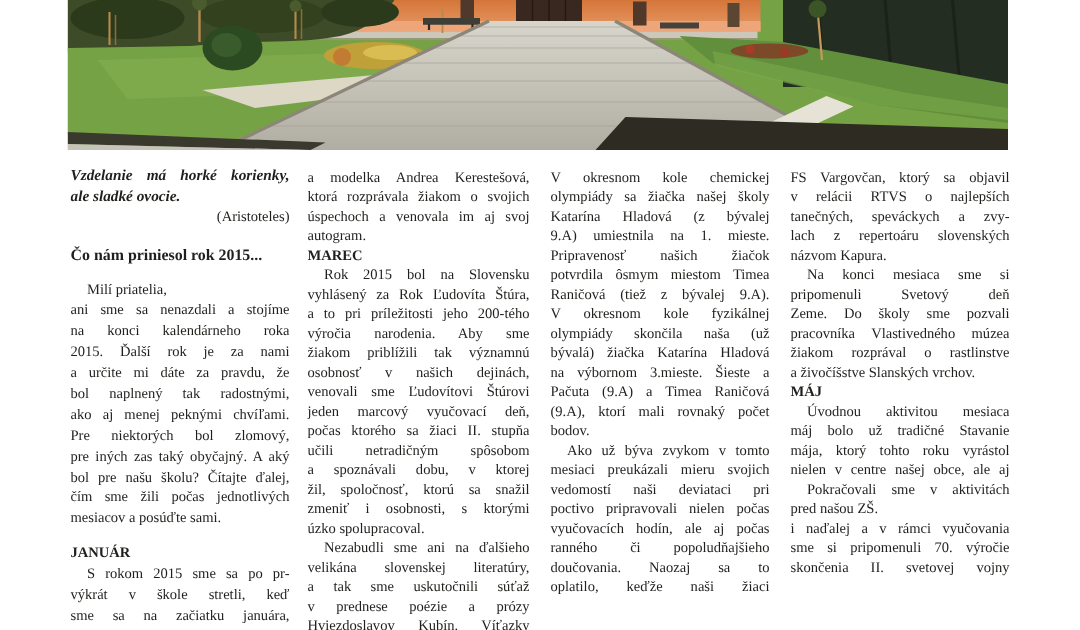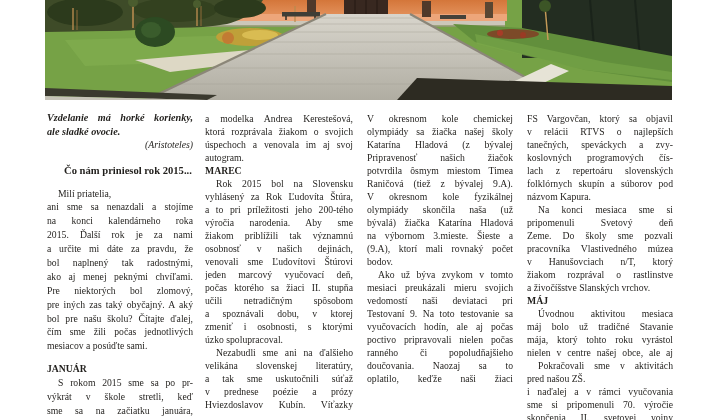--- a/index.html
+++ b/index.html
@@ -21,22 +21,22 @@
   }
   #c0 { left:47px;  top:111px; width:146px; --lh:13.9px; }
   #c1 { left:205px; width:148px; }
   #c2 { left:367px; width:146px; }
   #c3 { left:527px; width:146px; }
 
   .ln { line-height:var(--lh); height:var(--lh); overflow:hidden; text-align:left; }
   .j  { text-align:justify; text-align-last:justify; }
   .ind { text-indent:11px; }
   .q  { font-weight:bold; font-style:italic; font-size:10.2px; line-height:13.5px; height:13.5px; }
-  .attrib { text-align:right; line-height:13.5px; height:13.5px;font-style:italic; }
-  .title { font-weight:bold; font-size:10.6px; line-height:14px; height:14px;margin-left:17px; }
+  .attrib { text-align:right; line-height:13.5px; height:13.5px; }
+  .title { font-weight:bold; font-size:10.6px; line-height:14px; height:14px; }
   .head { font-weight:bold; }
   .gap { width:100%; }
 </style>
 </head>
 <body>
 
 <div class="photo">
   <svg viewBox="0 0 627 100" preserveAspectRatio="none">
     <defs>
       <linearGradient id="wallGrad" x1="0" y1="0" x2="0" y2="1">
@@ -169,64 +169,63 @@
     <div class="ln j">vyhlásený za Rok Ľudovíta Štúra,</div>
     <div class="ln j">a to pri príležitosti jeho 200-tého</div>
     <div class="ln j">výročia narodenia. Aby sme</div>
     <div class="ln j">žiakom priblížili tak významnú</div>
     <div class="ln j">osobnosť v našich dejinách,</div>
     <div class="ln j">venovali sme Ľudovítovi Štúrovi</div>
     <div class="ln j">jeden marcový vyučovací deň,</div>
     <div class="ln j">počas ktorého sa žiaci II. stupňa</div>
     <div class="ln j">učili netradičným spôsobom</div>
     <div class="ln j">a spoznávali dobu, v ktorej</div>
+    <div class="ln j">žil, spoločnosť, ktorú sa snažil</div>
     <div class="ln j">zmeniť i osobnosti, s ktorými</div>
     <div class="ln">úzko spolupracoval.</div>
     <div class="ln j ind">Nezabudli sme ani na ďalšieho</div>
     <div class="ln j">velikána slovenskej literatúry,</div>
     <div class="ln j">a tak sme uskutočnili súťaž</div>
     <div class="ln j">v prednese poézie a prózy</div>
     <div class="ln j">Hviezdoslavov Kubín. Víťazky</div>
   </div>
 <div class="col" id="c2">
     <div class="ln j">V okresnom kole chemickej</div>
     <div class="ln j">olympiády sa žiačka našej školy</div>
     <div class="ln j">Katarína Hladová (z bývalej</div>
+    <div class="ln j">9.A) umiestnila na 1. mieste.</div>
     <div class="ln j">Pripravenosť našich žiačok</div>
     <div class="ln j">potvrdila ôsmym miestom Timea</div>
     <div class="ln j">Raničová (tiež z bývalej 9.A).</div>
     <div class="ln j">V okresnom kole fyzikálnej</div>
     <div class="ln j">olympiády skončila naša (už</div>
     <div class="ln j">bývalá) žiačka Katarína Hladová</div>
     <div class="ln j">na výbornom 3.mieste. Šieste a</div>
+    <div class="ln j">Pačuta (9.A) a Timea Raničová</div>
     <div class="ln j">(9.A), ktorí mali rovnaký počet</div>
     <div class="ln">bodov.</div>
     <div class="ln j ind">Ako už býva zvykom v tomto</div>
     <div class="ln j">mesiaci preukázali mieru svojich</div>
     <div class="ln j">vedomostí naši deviataci pri</div>
-    <div class="ln j">Testovaní 9. Na toto testovanie sa</div>
+    <div class="ln j">poctivo pripravovali nielen počas</div>
     <div class="ln j">vyučovacích hodín, ale aj počas</div>
-    <div class="ln j">poctivo pripravovali nielen počas</div>
     <div class="ln j">ranného či popoludňajšieho</div>
     <div class="ln j">doučovania. Naozaj sa to</div>
     <div class="ln j">oplatilo, keďže naši žiaci</div>
   </div>
 <div class="col" id="c3">
     <div class="ln j">FS Vargovčan, ktorý sa objavil</div>
     <div class="ln j">v relácii RTVS o najlepších</div>
     <div class="ln j">tanečných, speváckych a zvy-</div>
-    <div class="ln j">koslovných programových čís-</div>
     <div class="ln j">lach z repertoáru slovenských</div>
-    <div class="ln j">folklórnych skupín a súborov pod</div>
     <div class="ln">názvom Kapura.</div>
     <div class="ln j ind">Na konci mesiaca sme si</div>
     <div class="ln j">pripomenuli Svetový deň</div>
     <div class="ln j">Zeme. Do školy sme pozvali</div>
     <div class="ln j">pracovníka Vlastivedného múzea</div>
-    <div class="ln j">v Hanušovciach n/T, ktorý</div>
     <div class="ln j">žiakom rozprával o rastlinstve</div>
     <div class="ln">a živočíšstve Slanských vrchov.</div>
     <div class="ln head">MÁJ</div>
     <div class="ln j ind">Úvodnou aktivitou mesiaca</div>
     <div class="ln j">máj bolo už tradičné Stavanie</div>
     <div class="ln j">mája, ktorý tohto roku vyrástol</div>
     <div class="ln j">nielen v centre našej obce, ale aj</div>
     <div class="ln j ind">Pokračovali sme v aktivitách</div>
     <div class="ln">pred našou ZŠ.</div>
     <div class="ln j">i naďalej a v rámci vyučovania</div>

